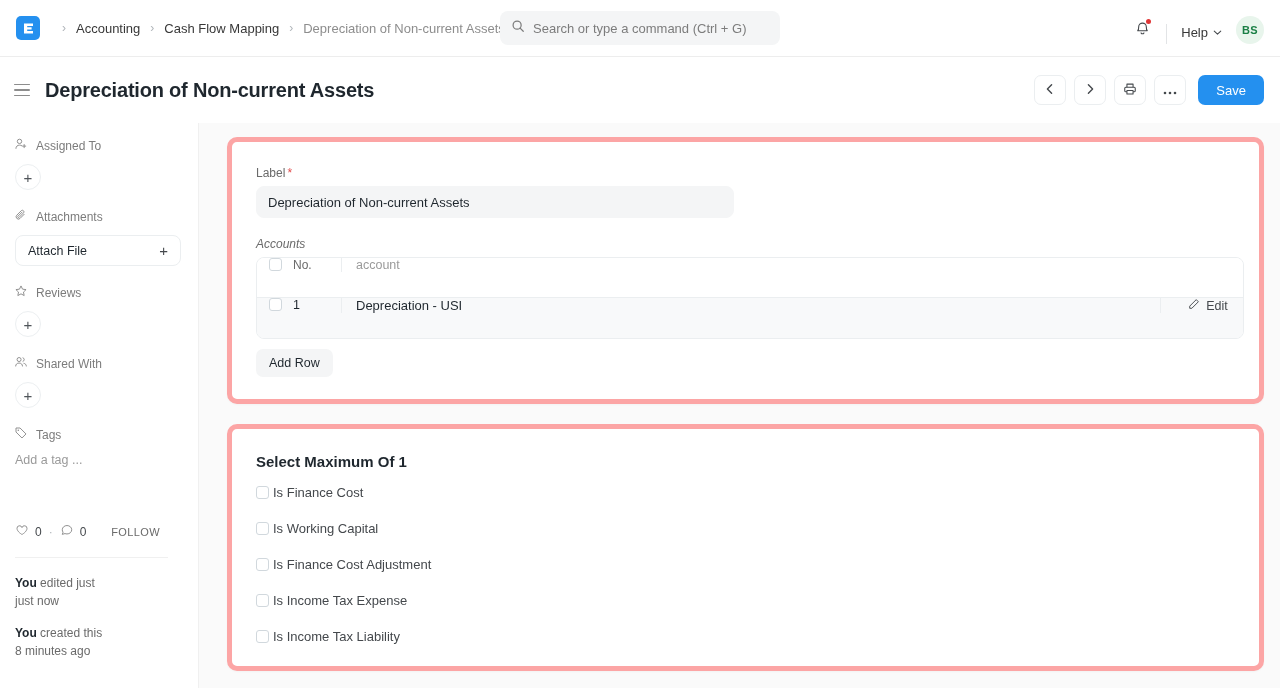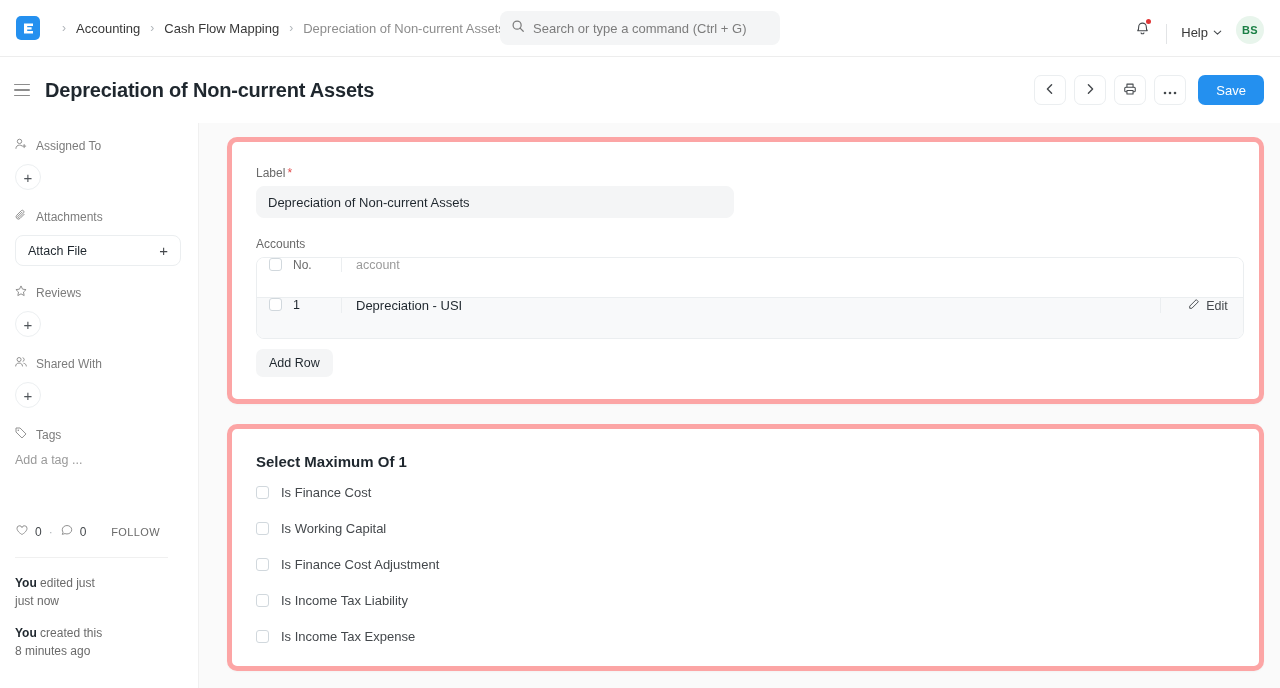--- a/index.html
+++ b/index.html
@@ -284,21 +284,21 @@
     height: 32px;
     background: #f4f5f6;
     border: 1px solid #f4f5f6;
     border-radius: 8px;
     font-family: inherit;
     font-size: 13px;
     color: #1f272e;
     padding: 0 11px;
     outline: none;
   }
-  .accounts-label { margin-top: 19px; }
+  .accounts-label { margin-top: 19px; font-style: italic; }
 
   
   .grid {
     border: 1px solid #ebeef0;
     border-radius: 8px;
     overflow: hidden;
     width: 988px;
   }
   .grid-row {
     display: flex;
@@ -355,21 +355,21 @@
 
   .section-title {
     font-size: 15px;
     font-weight: 700;
     color: #1f272e;
     margin-bottom: 15px;
   }
   .check-item {
     display: flex;
     align-items: center;
-    gap: 12px;
+    gap: 4px;
     margin-bottom: 21px;
     cursor: pointer;
   }
   .check-item:last-child { margin-bottom: 0; }
   .check-item .lbl { font-size: 13px; color: #44484c; }
   .card-partial { padding-bottom: 0; min-height: 30px; }
 </style>
 </head>
 <body>
 
@@ -623,23 +623,23 @@
       <label class="check-item">
         <span class="cbox"></span>
         <span class="lbl">Is Working Capital</span>
       </label>
       <label class="check-item">
         <span class="cbox"></span>
         <span class="lbl">Is Finance Cost Adjustment</span>
       </label>
       <label class="check-item">
         <span class="cbox"></span>
-        <span class="lbl">Is Income Tax Liability</span>
+        <span class="lbl">Is Income Tax Expense</span>
       </label>
       <label class="check-item">
         <span class="cbox"></span>
-        <span class="lbl">Is Income Tax Expense</span>
+        <span class="lbl">Is Income Tax Liability</span>
       </label>
     </section>
 
     <section class="card card-partial"></section>
   </main>
 </div>
 
 </body></html>

